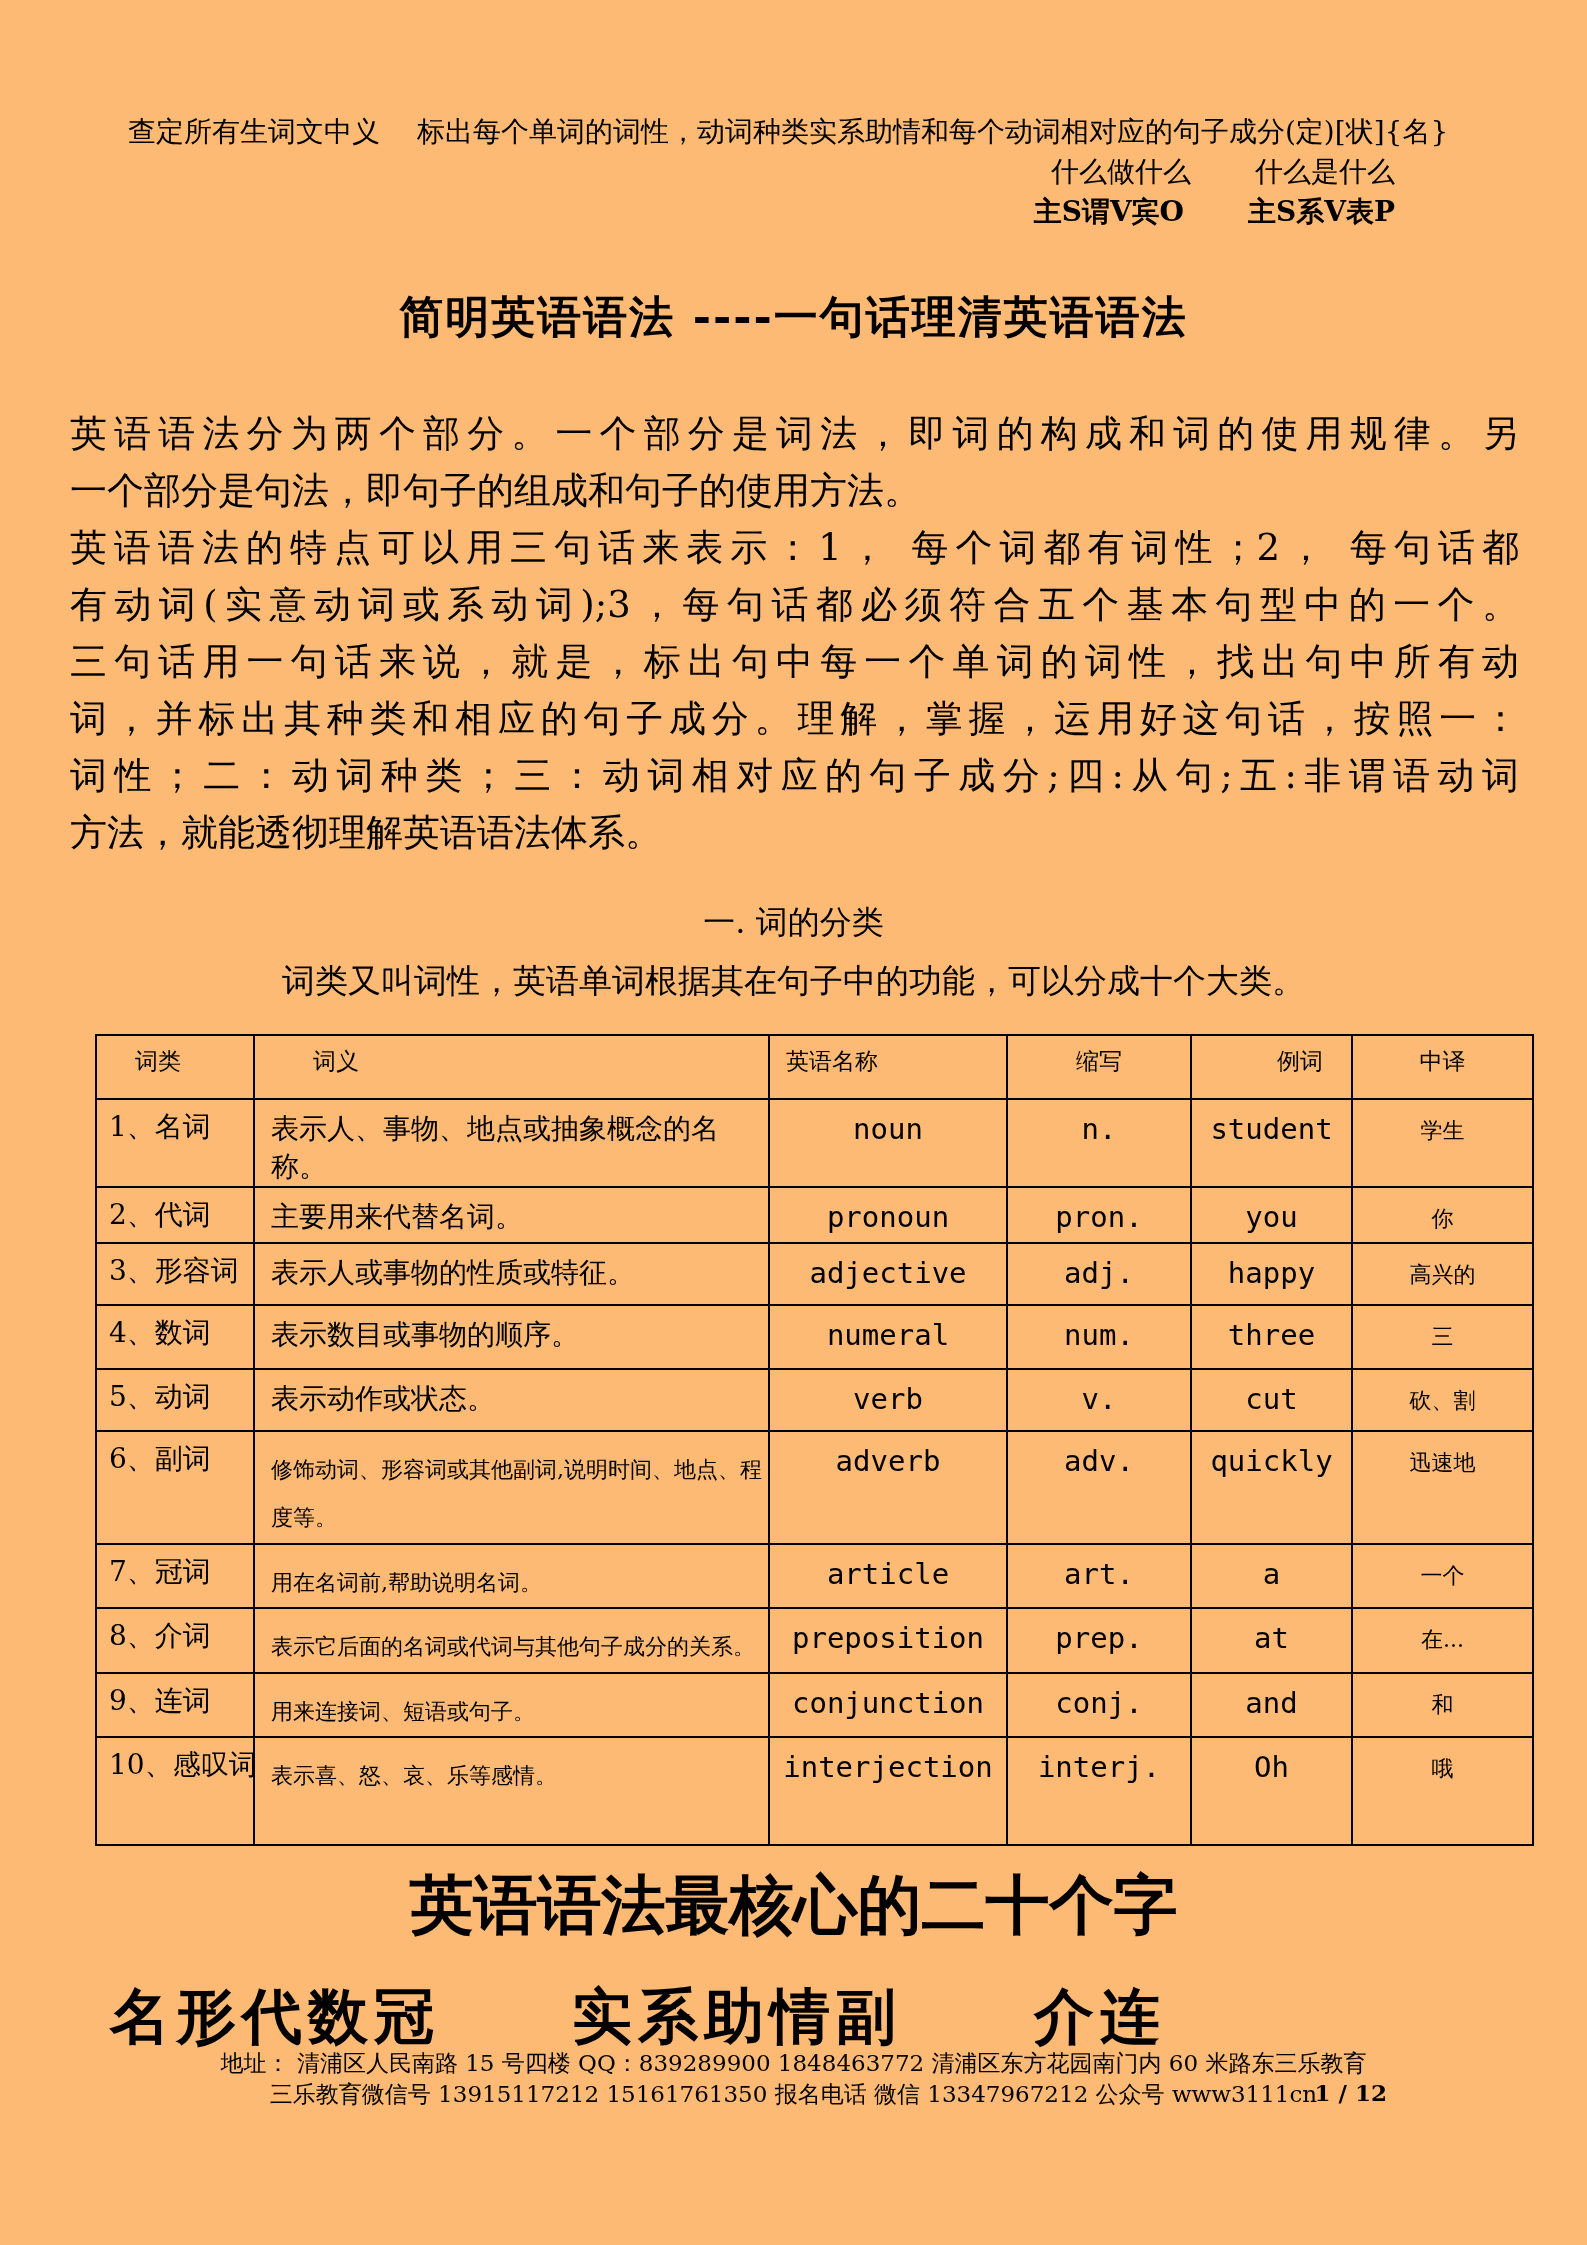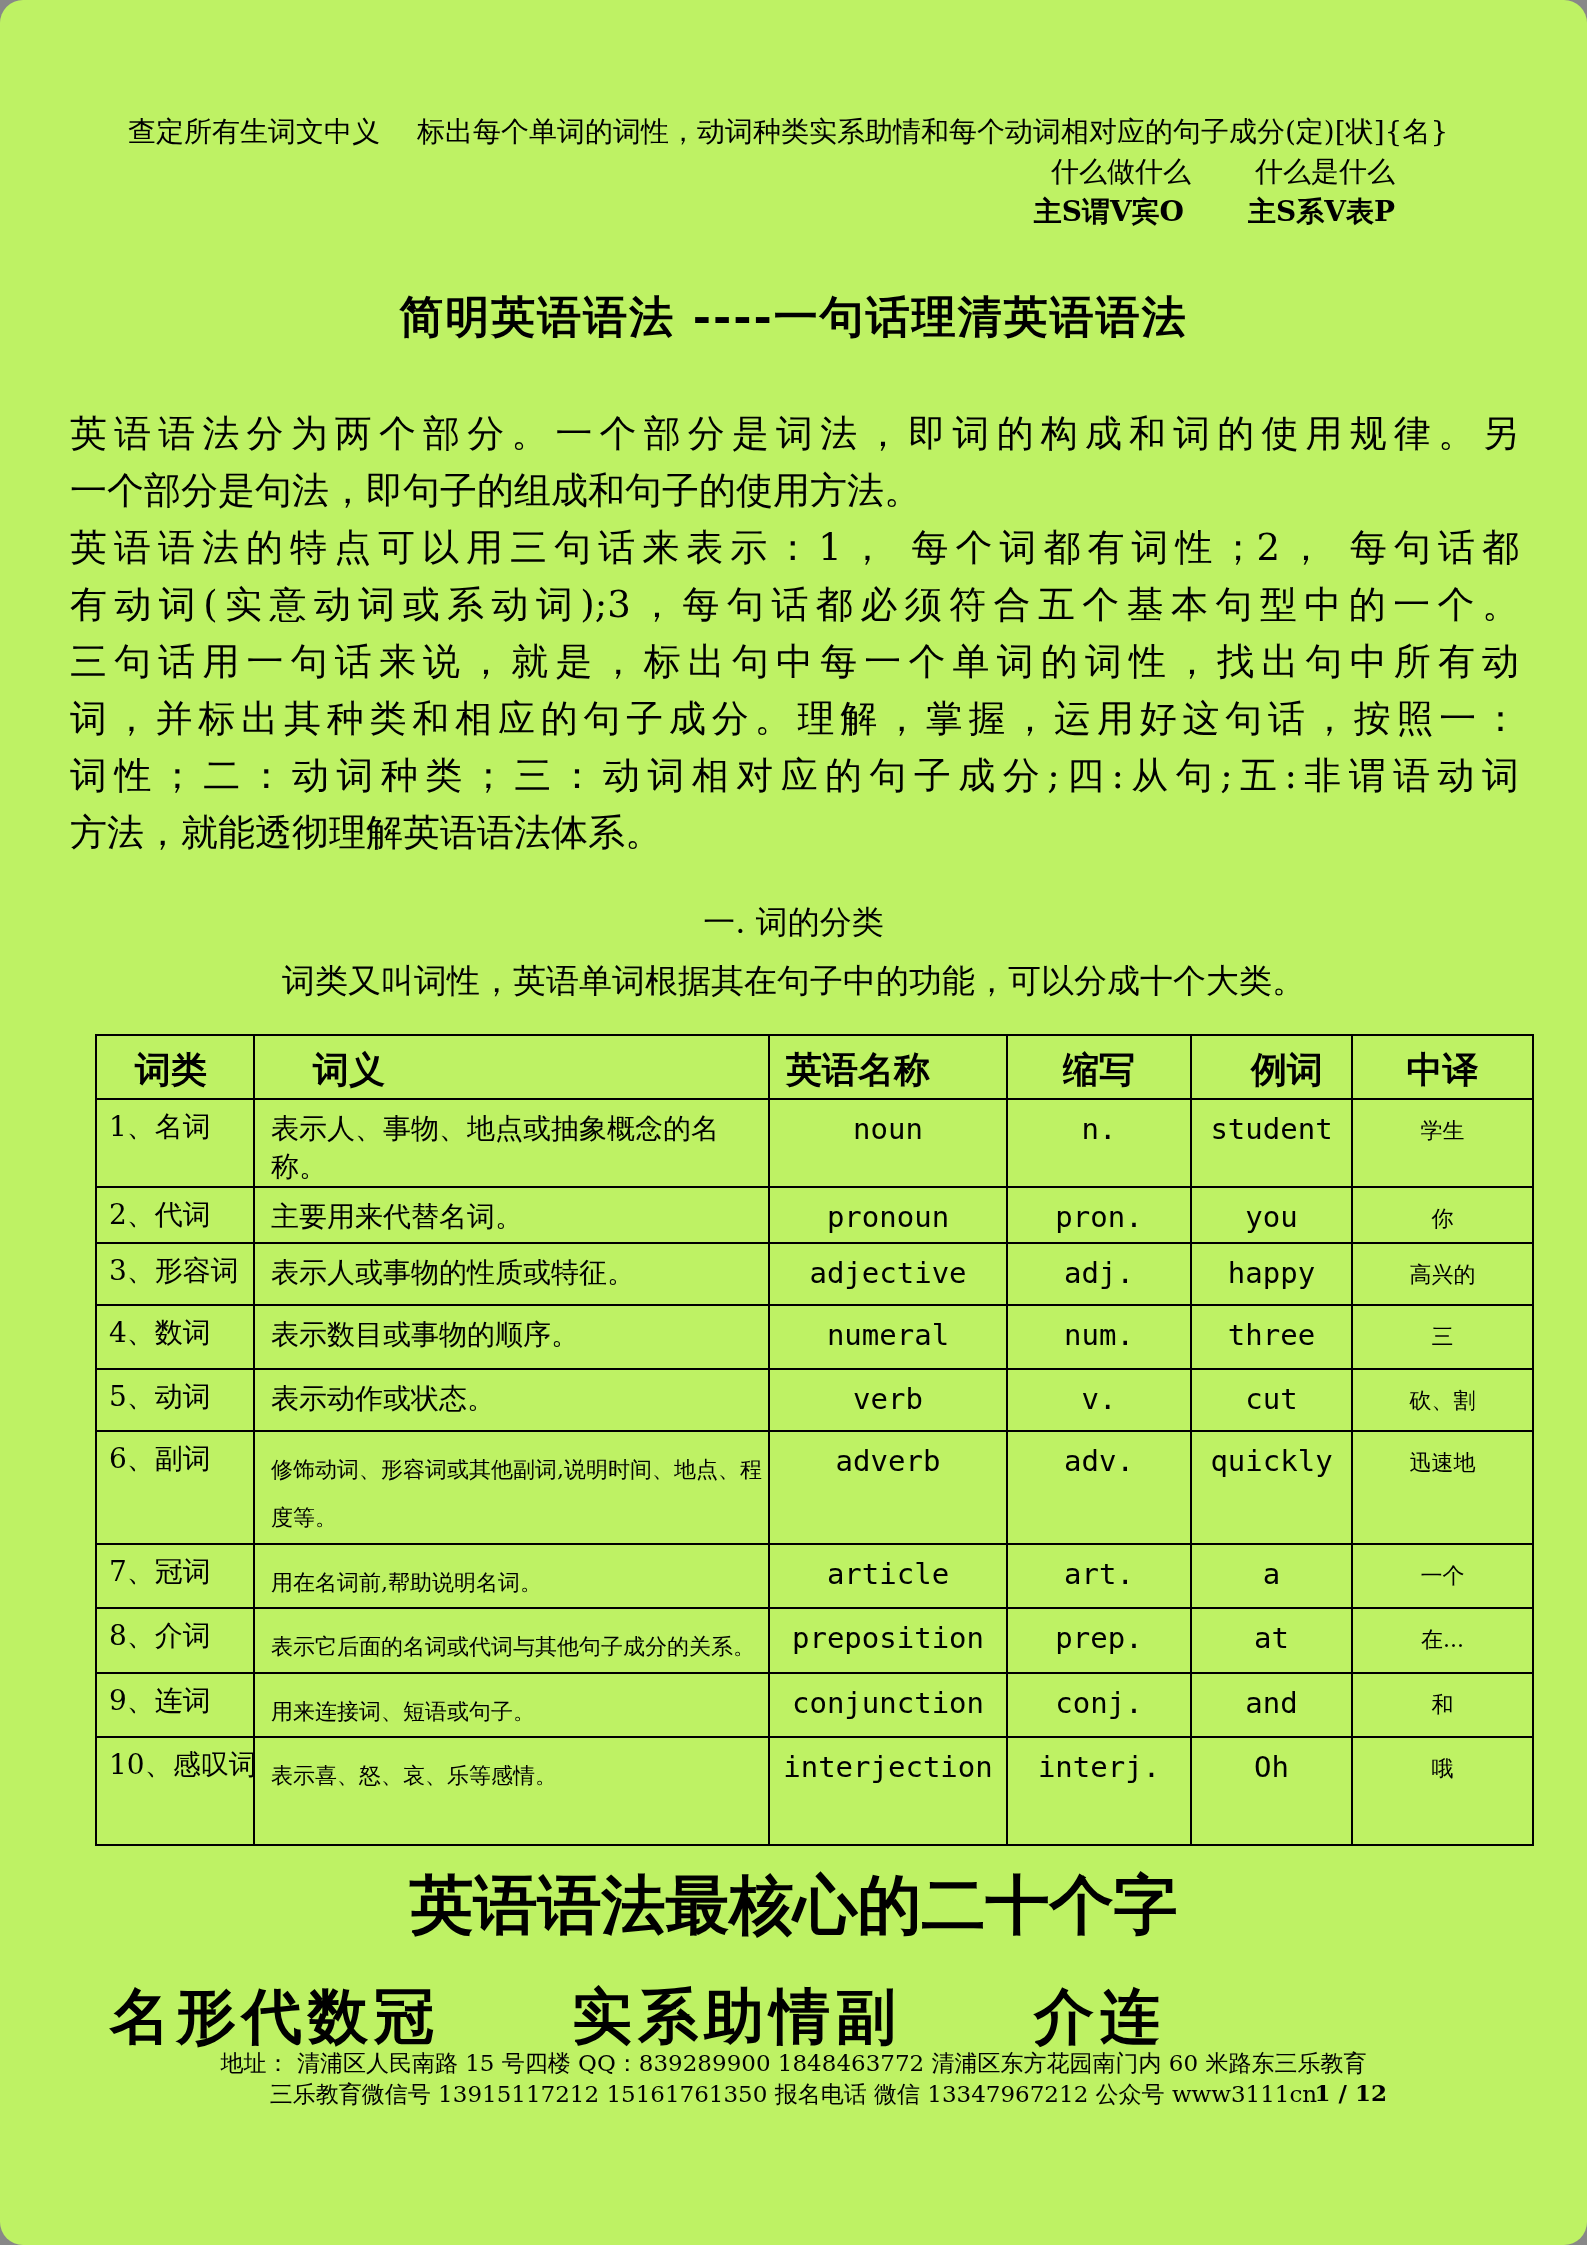--- a/index.html
+++ b/index.html
@@ -1,24 +1,23 @@
 <!DOCTYPE html>
 <html><head>
 <meta charset="utf-8">
 <style>
   html,body { margin:0; padding:0; background:#888; }
   .page {
     position:relative;
     width:1587px; height:2245px;
     margin:0 auto;
-    background:#bef264;
+    background:#fdba74;
     color:#000000;
     font-family:"DejaVu Serif","Liberation Serif",serif;
     overflow:hidden;
-    border-radius:23px;
   }
 
   
   .header-note { padding-top:112px; font-size:28px; line-height:40px; }
   .hn-line1 { padding-left:128px; white-space:nowrap; }
   .hn-row { display:flex; justify-content:flex-end; gap:64px; padding-right:192px; white-space:nowrap; }
   .hn-row.bold { font-weight:bold; }
 
   
   .doc-title { margin:56px 0 10px 0; text-align:center; font-size:44px; font-weight:bold; letter-spacing:2px; }
@@ -29,21 +28,21 @@
   .body-line.fill { text-align:justify; text-align-last:justify; }
 
   
   .section-head { margin-top:40px; text-align:center; font-size:32px; }
   .section-sub  { margin-top:14px; text-align:center; font-size:33px; }
 
   
   .pos-table { margin:30px 0 0 95px; border-collapse:collapse; table-layout:fixed; width:1437px; }
   .pos-table th, .pos-table td { border:2px solid #000; vertical-align:top; overflow:hidden; }
   .pos-table thead tr { height:64px; }
-  .pos-table th { font-size:36px; font-weight:bold; padding-top:10px; }
+  .pos-table th { font-size:23px; font-weight:normal; padding-top:10px; }
   .th-cls     { text-align:left;  padding-left:38px; }
   .th-meaning { text-align:left;  padding-left:58px; }
   .th-en      { text-align:left;  padding-left:16px;margin-left:44px; }
   .th-abbr    { text-align:center; }
   .th-ex      { text-align:right; padding-right:28px; }
   .th-zh      { text-align:center; }
 
   #pos-tbody tr { height:66px; }
   #pos-tbody tr:nth-child(1)  { height:70px; }
   #pos-tbody tr:nth-child(2)  { height:56px;padding-left:28px; }

